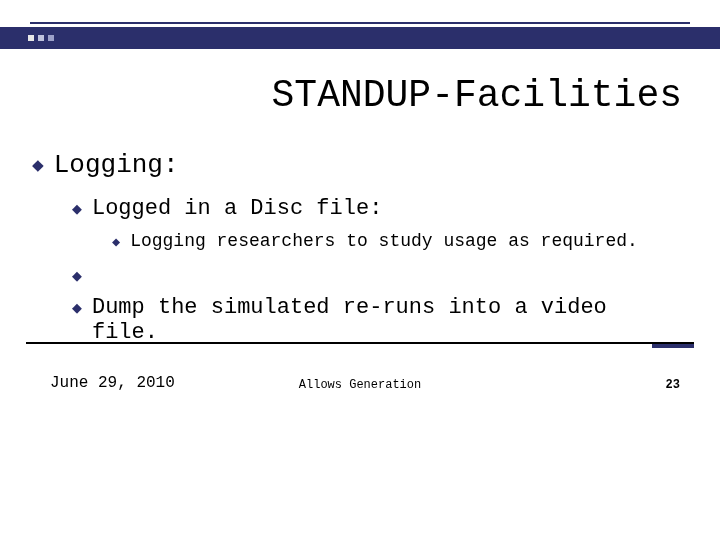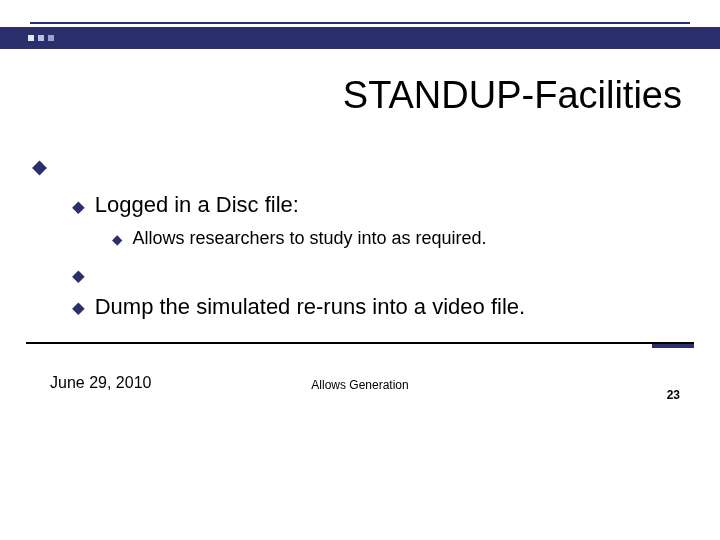--- a/index.html
+++ b/index.html
@@ -1,17 +1,17 @@
 <!DOCTYPE html>
 <html><head>
 <meta charset="utf-8">
 <style>
   * { margin: 0; padding: 0; box-sizing: border-box; }
   html, body { width: 720px; height: 540px; font-family: Arial, Helvetica, sans-serif; background: #fff; color: #000; }
-  .slide { position: relative; width: 720px; height: 424px; }
+  .slide { position: relative; width: 720px; height: 424px; font-family: Liberation Mono, monospace; }
 
   .header { position: absolute; top: 22px; left: 0; width: 100%; }
   .thin-rule-top { height: 2px; background: #2b2f6b; margin: 0 30px 0 30px; }
   .blue-bar { height: 22px; background: #2b2f6b; margin-top: 3px; position: relative; }
   .blocks { position: absolute; left: 28px; top: 0; height: 22px; display: flex; align-items: center; }
   .block { width: 6px; height: 6px; background: #2b2f6b; margin-right: 4px; }
   .blocks .sq-a { background: #e7e7e7; }
   .blocks .sq-b { background: #bfc2dd; }
   .blocks .sq-c { background: #9da1c9; }
 
@@ -21,21 +21,21 @@
   .lvl1 { font-size: 26px; display: flex; align-items: flex-start; margin-bottom: 16px; }
   .lvl2 { font-size: 22px; display: flex; align-items: flex-start; margin-left: 40px; margin-bottom: 10px; }
   .lvl3 { font-size: 18px; display: flex; align-items: flex-start; margin-left: 80px; margin-bottom: 12px; }
   .bullet { color: #2b2f6b; margin-right: 10px; line-height: 1; font-size: 0.75em; padding-top: 0.35em; }
 
   .footer-rule { position: absolute; left: 26px; right: 26px; bottom: 80px; height: 2px; background: #000; }
   .footer-tab { position: absolute; right: 26px; bottom: 76px; width: 42px; height: 4px; background: #2b2f6b; }
 
   .footer-date { position: absolute; left: 50px; bottom: 32px; font-size: 16px; }
   .footer-center { position: absolute; left: 0; right: 0; bottom: 32px; text-align: center; font-size: 12px; }
-  .footer-page { position: absolute; right: 40px; bottom: 22px; font-size: 12px; font-weight: bold; }
+  .footer-page { position: absolute; right: 40px; bottom: 32px; font-size: 12px; font-weight: bold; }
 </style>
 </head>
 <body>
 
 <div class="slide">
 
   <div class="header">
     <div class="thin-rule-top"></div>
     <div class="blue-bar">
       <div class="blocks">
@@ -44,28 +44,29 @@
         <div class="block sq-c"></div>
       </div>
     </div>
   </div>
 
   <div class="title">STANDUP-Facilities</div>
 
   <div class="body">
     <div class="lvl1">
       <span class="bullet">◆</span>
+      <span>Logging:</span>
     </div>
     <div class="lvl2">
       <span class="bullet">◆</span>
       <span>Logged in a Disc file:</span>
     </div>
     <div class="lvl3">
       <span class="bullet">◆</span>
-      <span>Allows researchers to study into as required.</span>
+      <span>Logging researchers to study usage as required.</span>
     </div>
     <div class="lvl2">
       <span class="bullet">◆</span>
     </div>
     <div class="lvl2">
       <span class="bullet">◆</span>
       <span>Dump the simulated re-runs into a video file.</span>
     </div>
   </div>
 

